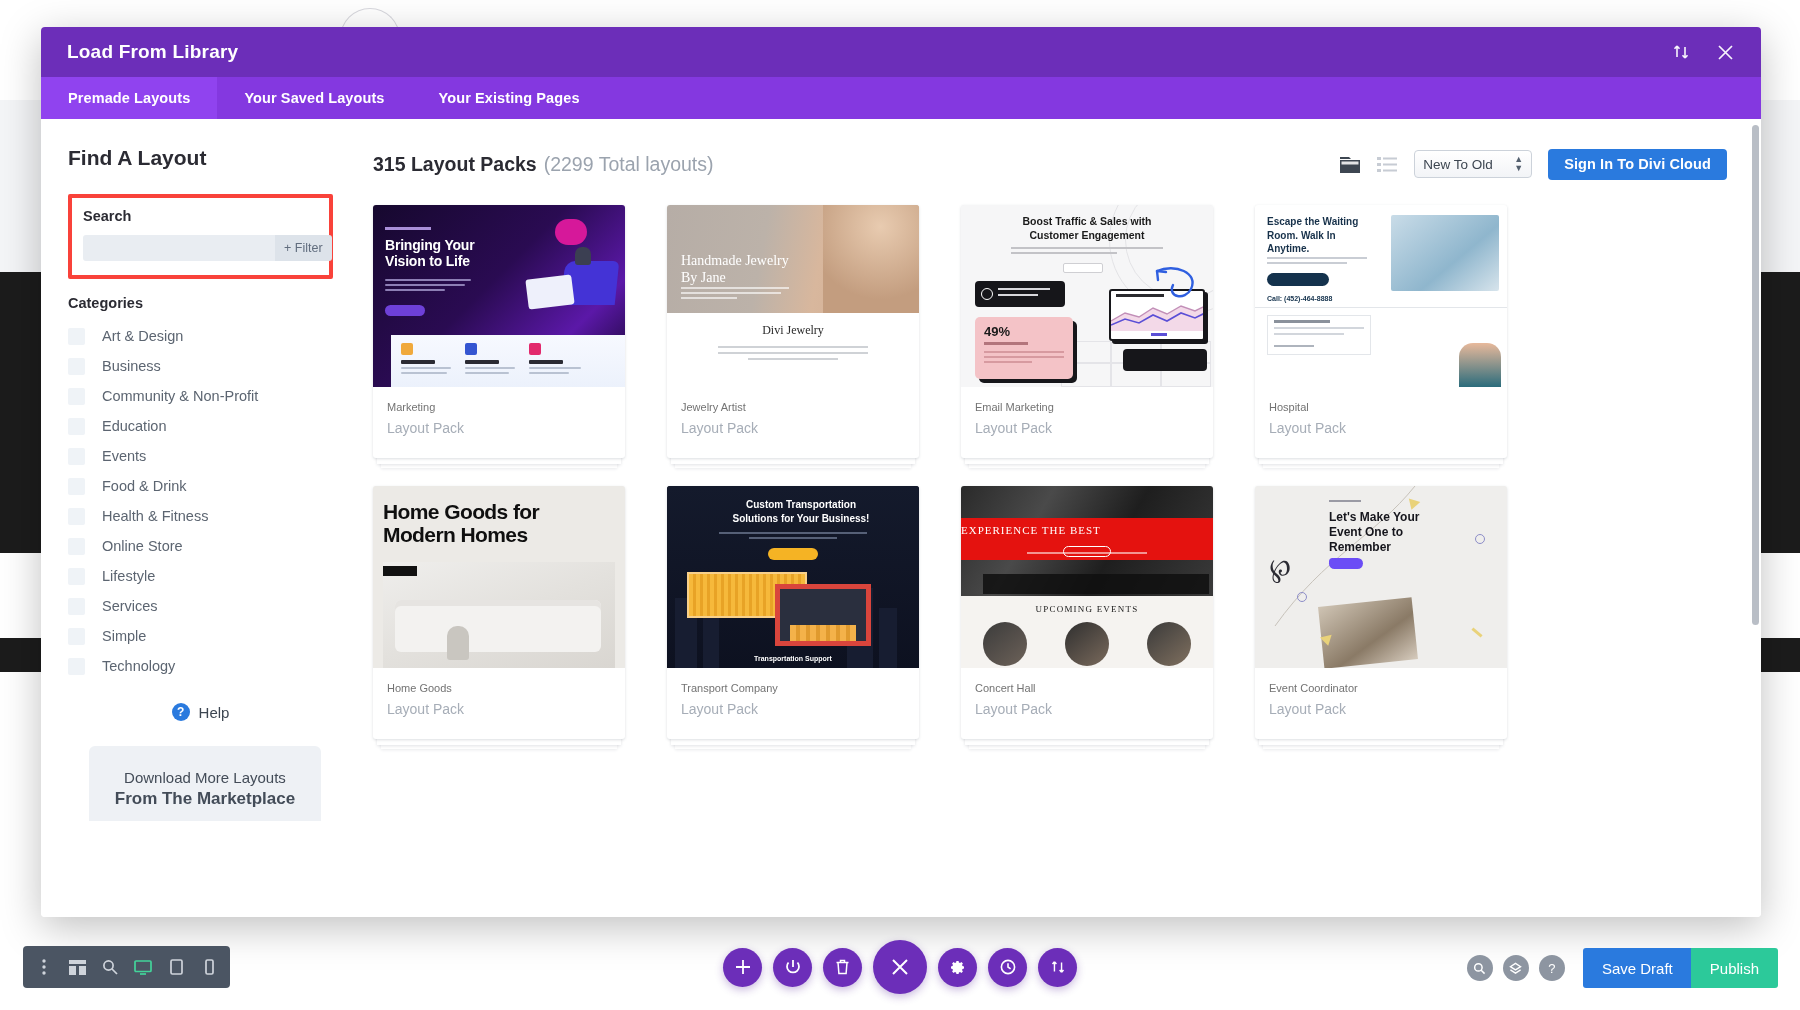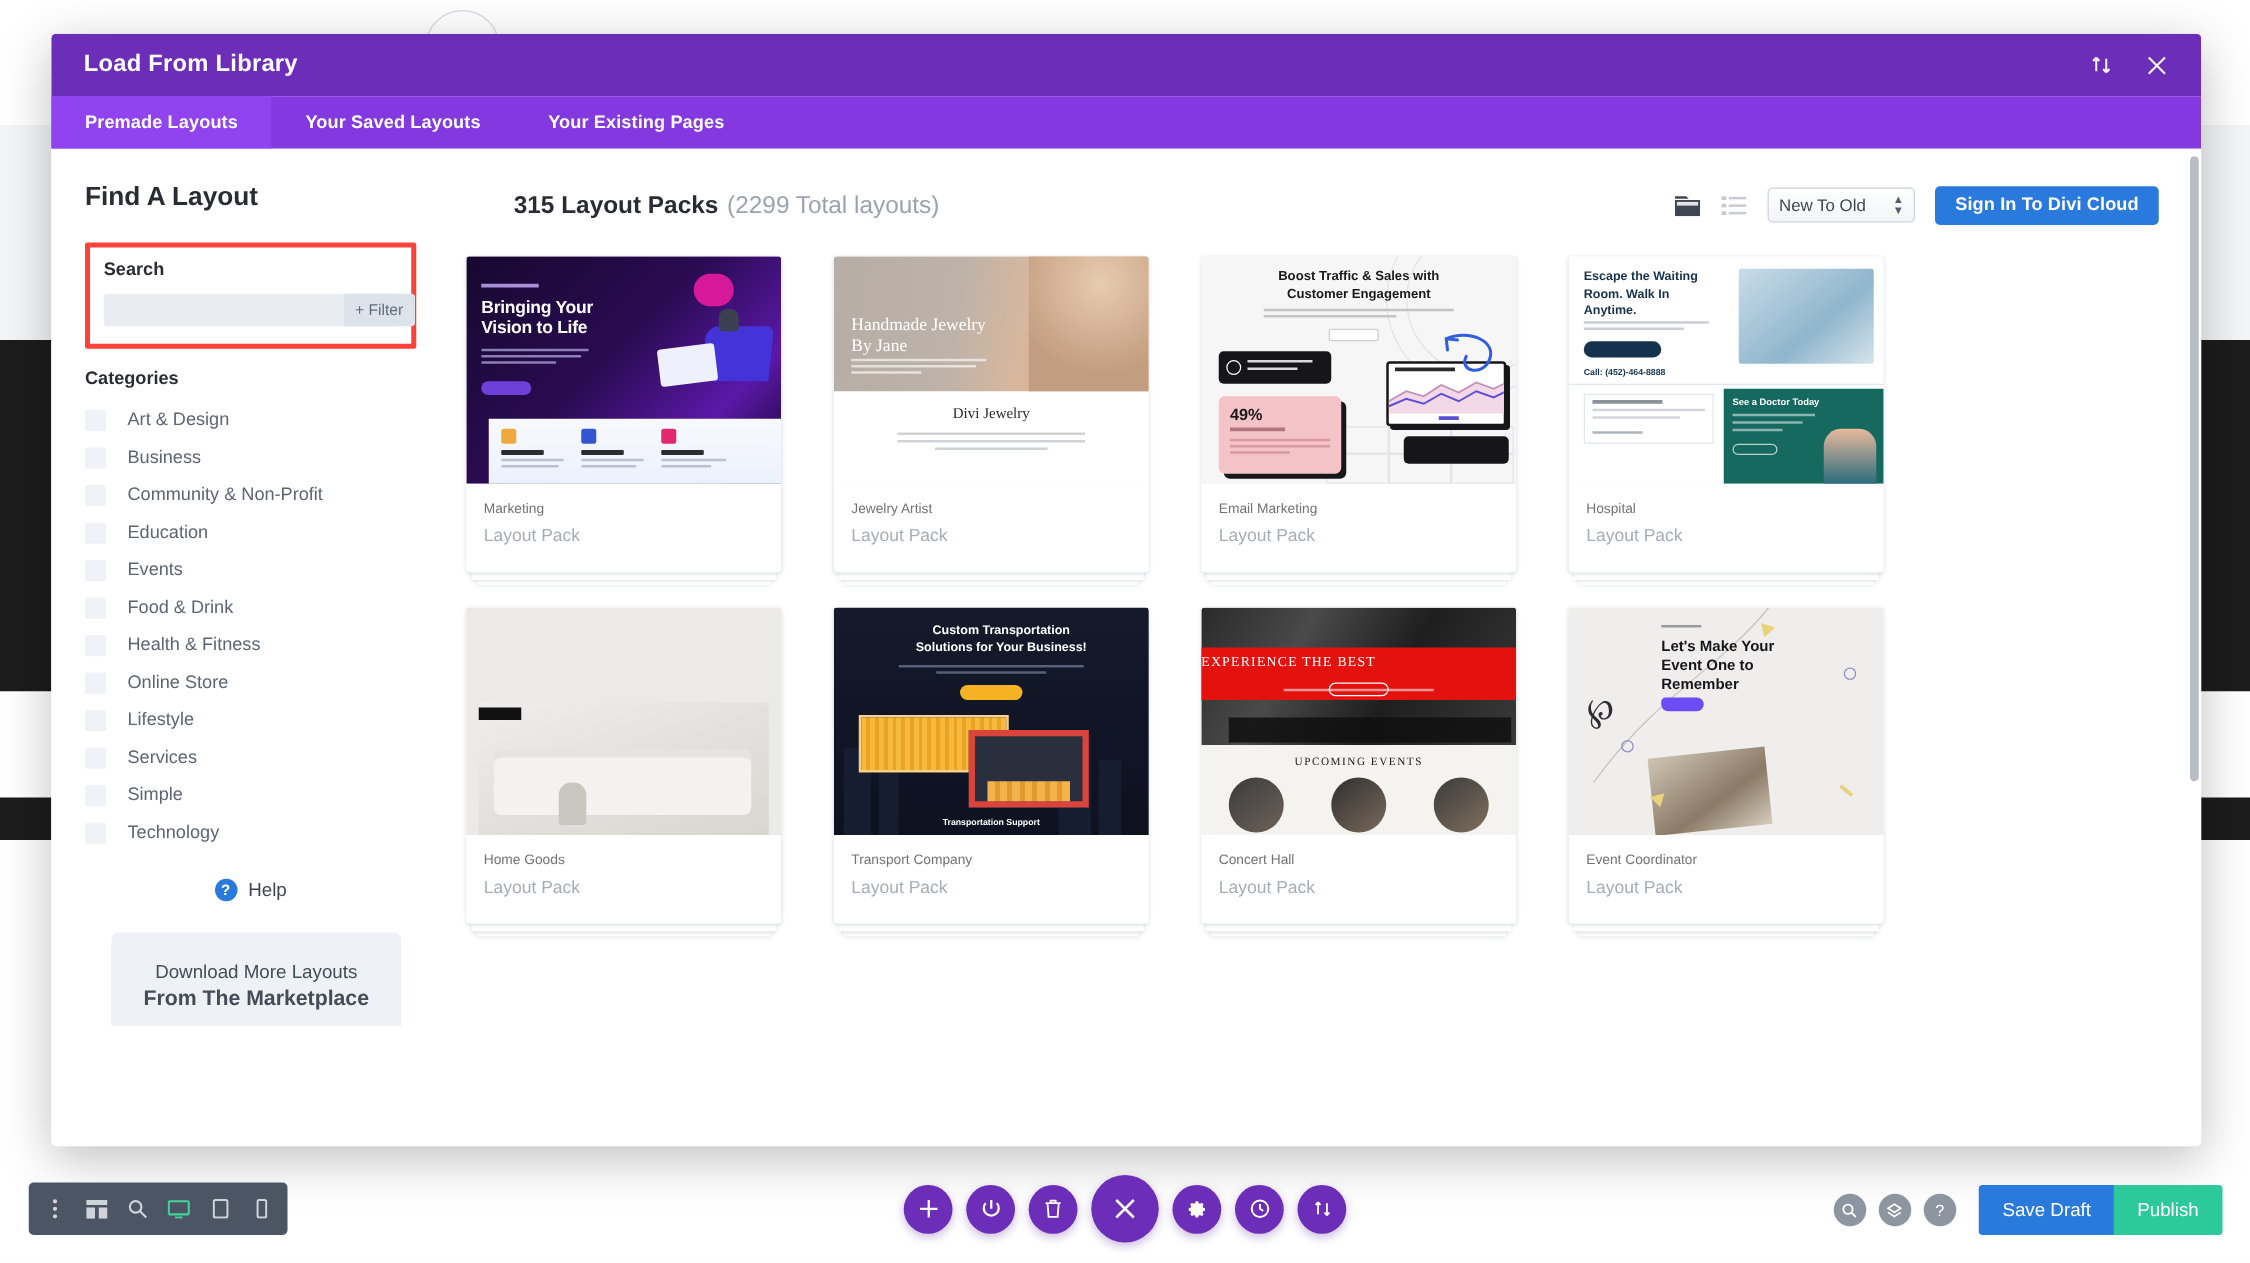--- a/index.html
+++ b/index.html
@@ -106,21 +106,21 @@
     margin-top: 25px; width: 232px; margin-left: 21px;
     background: #eef1f5; border-radius: 6px 6px 0 0;
     padding: 22px 10px 10px 10px; text-align: center;
   }
   .download-l1 { font-size: 15px; font-weight: normal; color: #434c58; line-height: 1.35; }
   .download-l2 { font-size: 17px; font-weight: bold; color: #434c58; line-height: 1.35; }
 
   
   .content { flex: 1 1 auto; min-width: 0; padding: 28px 34px 0 22px; position: relative; }
   .content-head { display: flex; align-items: center; height: 34px; margin-bottom: 24px; }
-  .packs-count { font-size: 19.5px; font-weight: bold; color: #2b2b33; margin-left: 38px; }
+  .packs-count { font-size: 19.5px; font-weight: bold; color: #2b2b33; }
   .packs-total { font-size: 19.5px; color: #9ba3ae; font-weight: normal; margin-left: 7px; }
   .head-right { margin-left: auto; display: flex; align-items: center; gap: 16px; }
   .view-icon { cursor: pointer; display: flex; align-items: center; }
   .sort-select {
     width: 118px; height: 28px; border: 1px solid #ccd2da; border-radius: 4px;
     background: linear-gradient(#ffffff,#f2f4f7);
     display: flex; align-items: center; padding: 0 8px;
     font-size: 13.5px; color: #3d4651; cursor: pointer; position: relative;
   }
   .sort-arrows { margin-left: auto; font-size: 9px; line-height: 9px; color: #54606f; text-align:center; }
@@ -580,39 +580,33 @@
               <div class="btn"></div>
               <div class="call">Call: (452)-464-8888</div>
               <div class="img"></div>
               <div class="hr"></div>
               <div class="box">
                   <i style="width:56px;background:#8a919b;height:3px"></i>
                   <i></i>
                   <i style="width:70px"></i>
                   <i style="width:40px;background:#aeb4bd;margin-top:10px"></i>
                 </div>
-              <div class="green">
-                <div class="gt">See a Doctor Today</div>
-                <i style="top:20px"></i>
-                  <i style="top:26px;width:56px"></i>
-                  <i style="top:32px;width:40px"></i>
-                <span style="position:absolute;left:7px;top:44px;width:36px;height:9px;border:1px solid rgba(255,255,255,.7);border-radius:5px"></span>
-              </div>
               <div class="doc"></div>
             </div>
           </div>
           <div class="card-meta">
             <div class="card-title">Hospital</div>
             <div class="card-sub">Layout Pack</div>
           </div>
         </div>
 
         <div class="card">
           <div class="card-thumb">
             <div class="t t-home">
+              <div class="h">Home Goods for<br>Modern Homes</div>
               <div class="ph">
                 <div class="sofa"></div>
                 <div class="bust"></div>
               </div>
               <div class="tag"></div>
             </div>
           </div>
           <div class="card-meta">
             <div class="card-title">Home Goods</div>
             <div class="card-sub">Layout Pack</div>

